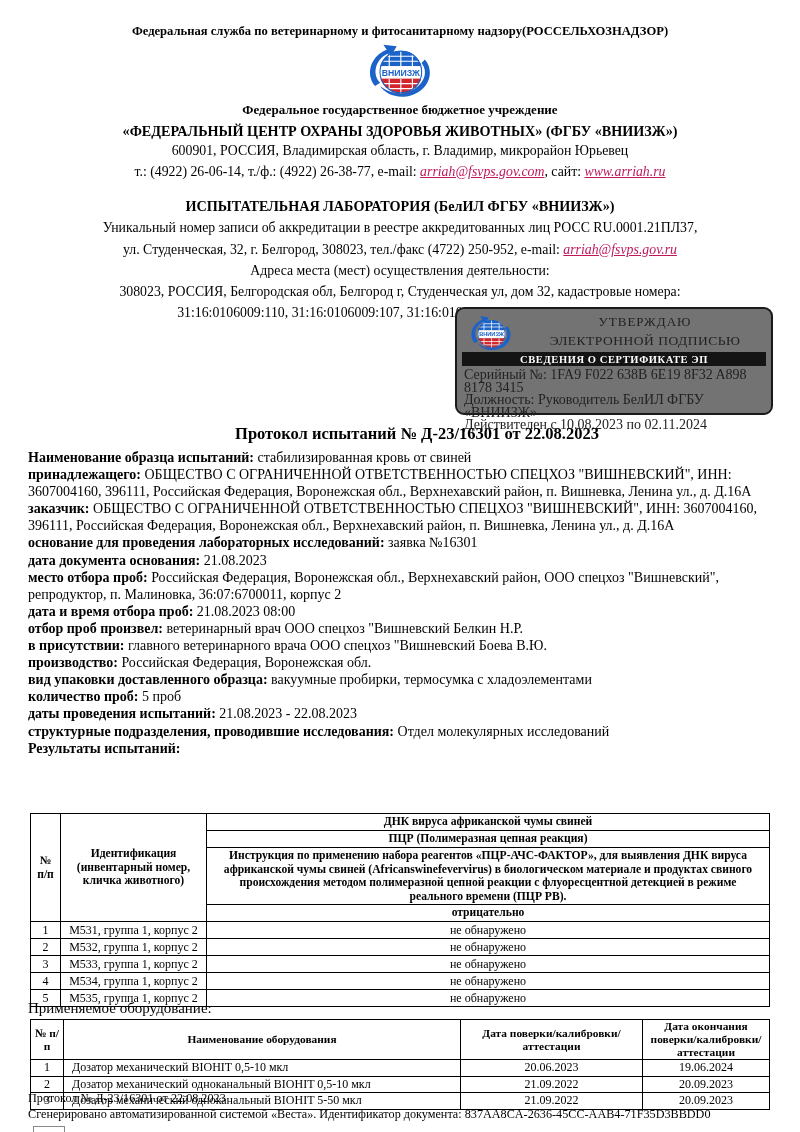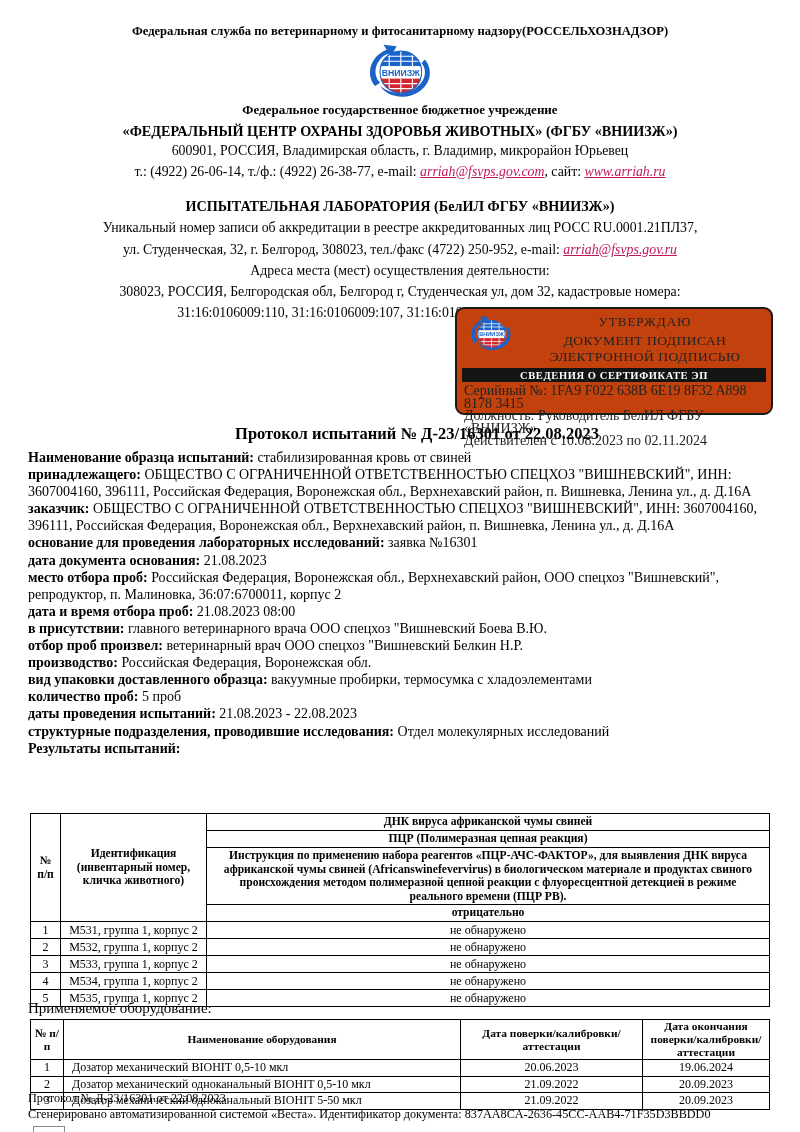--- a/index.html
+++ b/index.html
@@ -12,21 +12,21 @@
   .logo-wrap{position:absolute;top:43px;left:0;width:100%;text-align:center;}
   .org-block{position:absolute;top:100px;left:0;width:100%;line-height:20.5px;}
   .org-type{font-size:13px;font-weight:bold;}
   .org-name{font-size:14.2px;font-weight:bold;}
   .org-line{font-size:13.8px;}
   .lab-block{position:absolute;top:196px;left:0;width:100%;line-height:21.3px;}
   .lab-title{font-size:14.2px;font-weight:bold;}
   .lab-line{font-size:13.8px;}
   
   .stamp{position:absolute;left:455px;top:307px;width:318px;height:108px;border:2px solid #1a1a1a;
-         border-radius:9px;background:#c2410c;box-sizing:border-box;}
+         border-radius:9px;background:#737373;box-sizing:border-box;}
   .stamp-logo{position:absolute;left:7px;top:6px;}
   .stamp-head{margin-left:62px;text-align:center;color:#222;}
   .stamp-approve{font-size:13px;letter-spacing:1px;margin-top:5px;}
   .stamp-signed{font-size:13.5px;letter-spacing:0.5px;line-height:16px;margin-top:3px;}
   .cert-bar{margin:3px 5px 2px 5px;background:#141414;color:#fff;font-size:10.5px;font-weight:bold;
             text-align:center;letter-spacing:0.6px;padding:1.5px 0;}
   .stamp-details{font-size:14px;line-height:12.6px;color:#222;padding:1px 7px;}
   
   .protocol-title{position:absolute;top:424px;left:0;width:100%;font-size:16.5px;font-weight:bold;padding-left:17px;}
   .fields{position:absolute;top:449px;left:28px;width:744px;font-size:14px;line-height:17.1px;}
@@ -117,43 +117,42 @@
 
   <div class="stamp">
     <div class="stamp-logo">
       <svg width="54" height="38">
           <use href="#logo-vniizh"></use>
         </svg>
     </div>
     <div class="stamp-head">
       <div class="stamp-approve">УТВЕРЖДАЮ</div>
       <div class="stamp-signed">
-        <div>ДОКУМЕНТ ПОДПИСАН</div>
         <div>ЭЛЕКТРОННОЙ ПОДПИСЬЮ</div>
       </div>
     </div>
     <div class="cert-bar">СВЕДЕНИЯ О СЕРТИФИКАТЕ ЭП</div>
     <div class="stamp-details">
       <div>Серийный №: 1FA9 F022 638B 6E19 8F32 A898 8178 3415</div>
       <div>Должность: Руководитель БелИЛ ФГБУ «ВНИИЗЖ»</div>
       <div>Действителен с 10.08.2023 по 02.11.2024</div>
     </div>
   </div>
 
   <div class="protocol-title center">Протокол испытаний № Д-23/16301 от 22.08.2023</div>
   <div class="fields">
       <div><b>Наименование образца испытаний:</b> стабилизированная кровь от свиней</div>
       <div><b>принадлежащего:</b> ОБЩЕСТВО С ОГРАНИЧЕННОЙ ОТВЕТСТВЕННОСТЬЮ СПЕЦХОЗ "ВИШНЕВСКИЙ", ИНН: 3607004160, 396111, Российская Федерация, Воронежская обл., Верхнехавский район, п. Вишневка, Ленина ул., д. Д.16А</div>
       <div><b>заказчик:</b> ОБЩЕСТВО С ОГРАНИЧЕННОЙ ОТВЕТСТВЕННОСТЬЮ СПЕЦХОЗ "ВИШНЕВСКИЙ", ИНН: 3607004160, 396111, Российская Федерация, Воронежская обл., Верхнехавский район, п. Вишневка, Ленина ул., д. Д.16А</div>
       <div><b>основание для проведения лабораторных исследований:</b> заявка №16301</div>
       <div><b>дата документа основания:</b> 21.08.2023</div>
       <div><b>место отбора проб:</b> Российская Федерация, Воронежская обл., Верхнехавский район, ООО спецхоз "Вишневский", репродуктор, п. Малиновка, 36:07:6700011, корпус 2</div>
       <div><b>дата и время отбора проб:</b> 21.08.2023 08:00</div>
+      <div><b>отбор проб произвел:</b> ветеринарный врач ООО спецхоз "Вишневский Белкин Н.Р.</div>
       <div><b>в присутствии:</b> главного ветеринарного врача ООО спецхоз "Вишневский Боева В.Ю.</div>
-      <div><b>отбор проб произвел:</b> ветеринарный врач ООО спецхоз "Вишневский Белкин Н.Р.</div>
       <div><b>производство:</b> Российская Федерация, Воронежская обл.</div>
       <div><b>вид упаковки доставленного образца:</b> вакуумные пробирки, термосумка с хладоэлементами</div>
       <div><b>количество проб:</b> 5 проб</div>
       <div><b>даты проведения испытаний:</b> 21.08.2023 - 22.08.2023</div>
       <div><b>структурные подразделения, проводившие исследования:</b> Отдел молекулярных исследований</div>
       <div><b>Результаты испытаний:</b></div>
     </div>
 
   <table class="results-table">
     <tbody>

